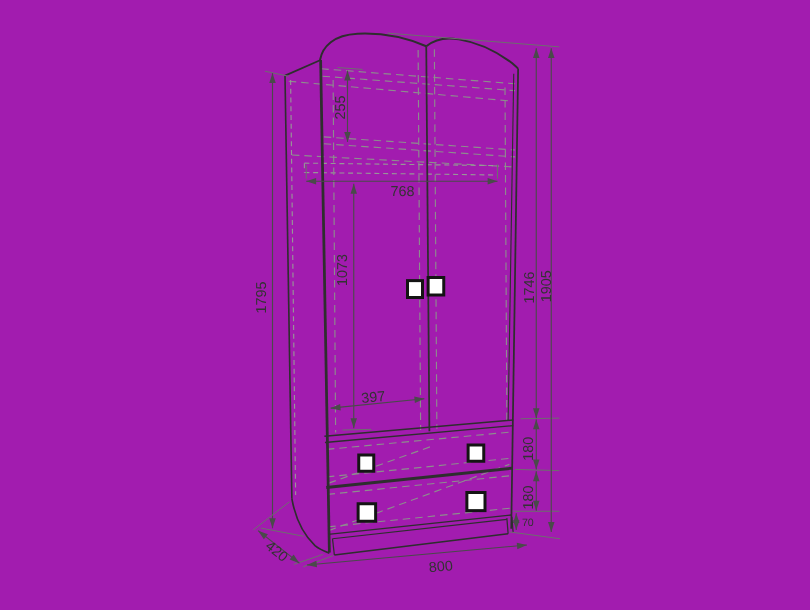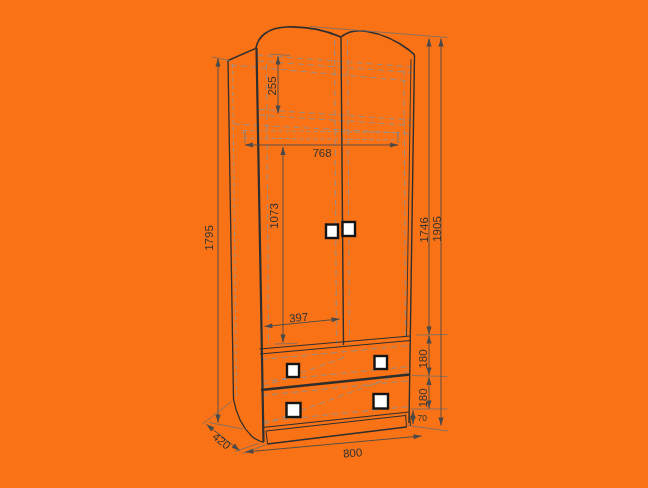--- a/index.html
+++ b/index.html
@@ -1,17 +1,17 @@
 <!DOCTYPE html>
 <html><head>
 <meta charset="utf-8">
 <style>
   html,body{margin:0;padding:0;background:#fff;}
   .stage{
-    width:648px;height:488px;position:relative;background:#f97316;
+    width:648px;height:488px;position:relative;background:#a21caf;
     font-family:"Liberation Sans", sans-serif;overflow:hidden;
   }
   svg{display:block;}
   .outline{stroke:#2e2e2e;fill:none;}
   .hidden-line{stroke:#8d8d8d;fill:none;stroke-width:0.9;stroke-dasharray:6 4;}
   .hidden-line-fine{stroke:#979797;fill:none;stroke-width:0.9;stroke-dasharray:4 3;}
   .dim-line{stroke:#4a4a4a;fill:none;stroke-width:0.9;}
   .ext-line{stroke:#6e6e6e;fill:none;stroke-width:0.8;}
   .dim-text{fill:#333;font-size:11.5px;font-family:"Liberation Sans", sans-serif;}
   .dim-text-small{fill:#333;font-size:8.5px;font-family:"Liberation Sans", sans-serif;}

